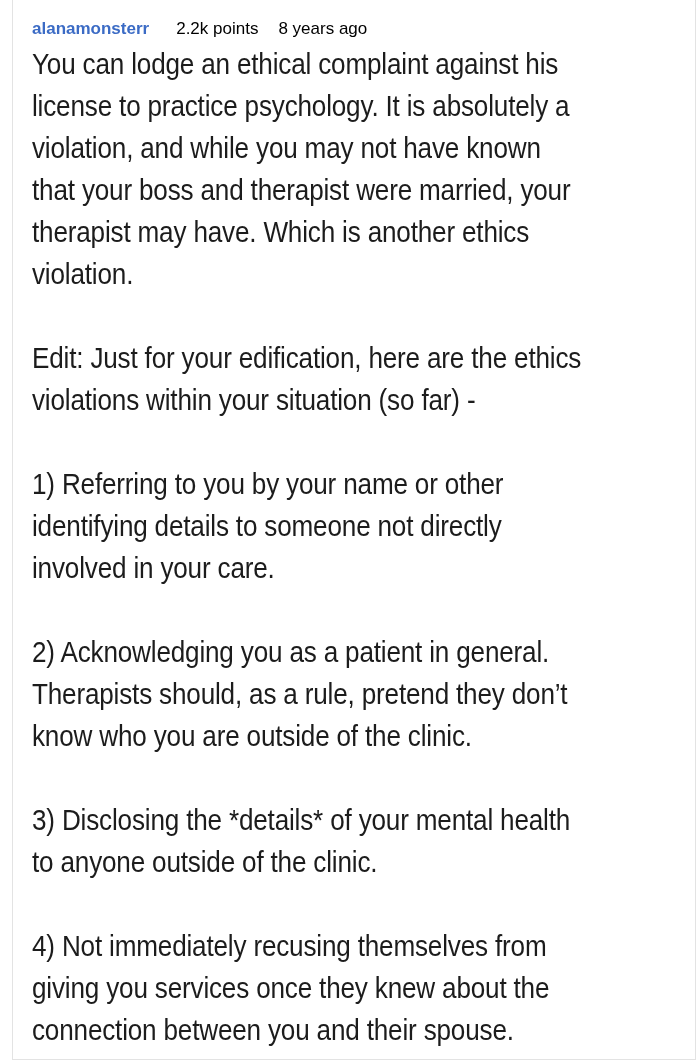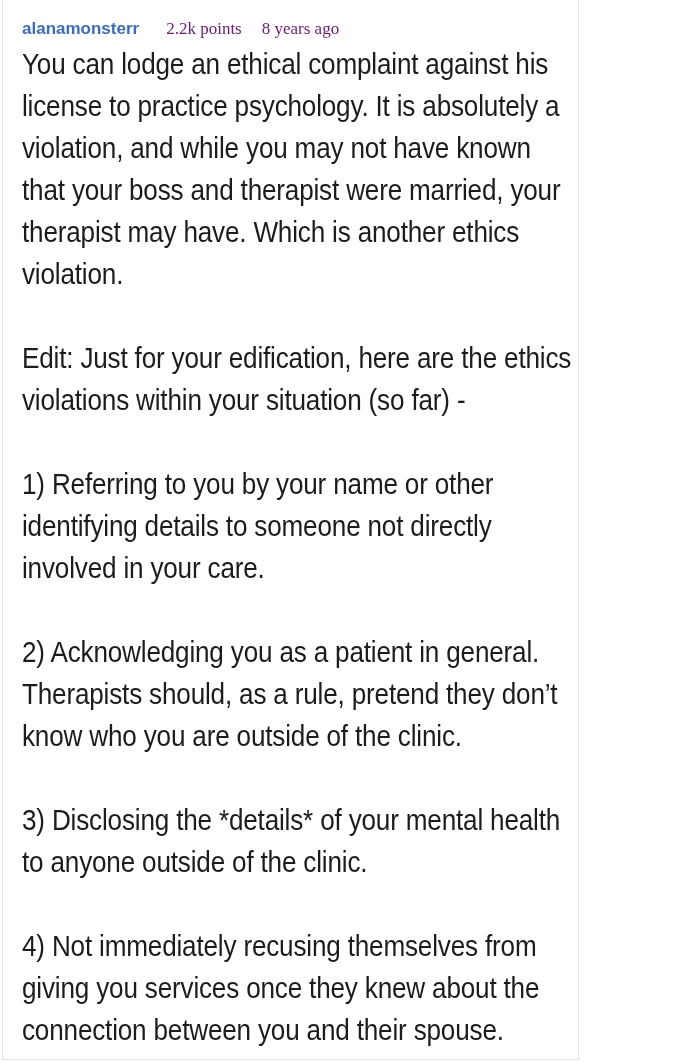--- a/index.html
+++ b/index.html
@@ -2,23 +2,23 @@
 <html><head>
 <meta charset="utf-8">
 <style>
   * { margin: 0; padding: 0; box-sizing: border-box; }
   html, body {
     background: #ffffff;
     font-family: "Liberation Sans", "DejaVu Sans", sans-serif;
     width: 700px;
   }
   .comment-card {
-    width: 577px;
+    width: 684px;
     height: 1060px;
-    margin-left: 2px;
+    margin-left: 12px;
     background: #ffffff;
     border-left: 1px solid #e3e3e3;
     border-right: 1px solid #e3e3e3;
     border-bottom: 1px solid #e3e3e3;
     padding: 18px 0 0 19px;
     overflow: hidden;
   }
   .comment-header {
     display: flex;
     align-items: baseline;
@@ -26,23 +26,22 @@
     line-height: 21px;
     white-space: nowrap;
   }
   .username {
     color: #3b6bc5;
     font-weight: bold;
     text-decoration: none;
     cursor: pointer;
   }
   .meta {
-    color: #701a75;
+    color: #000000;
     font-weight: 400;
-    font-family: Liberation Serif, serif;
   }
   .meta-points { margin-left: 27px; }
   .meta-age { margin-left: 20px; }
   .comment-body {
     margin-top: 4px;
     width: 820px;
     transform: scaleX(0.90);
     transform-origin: left top;
     font-size: 29px;
     line-height: 42px;

